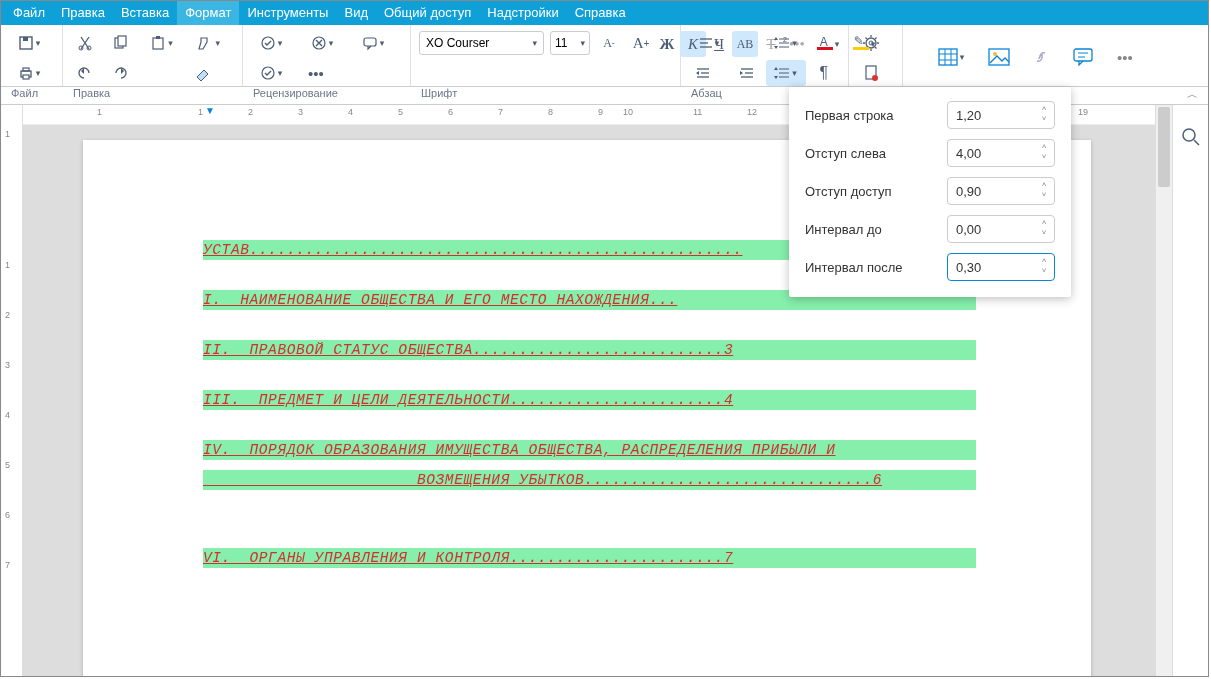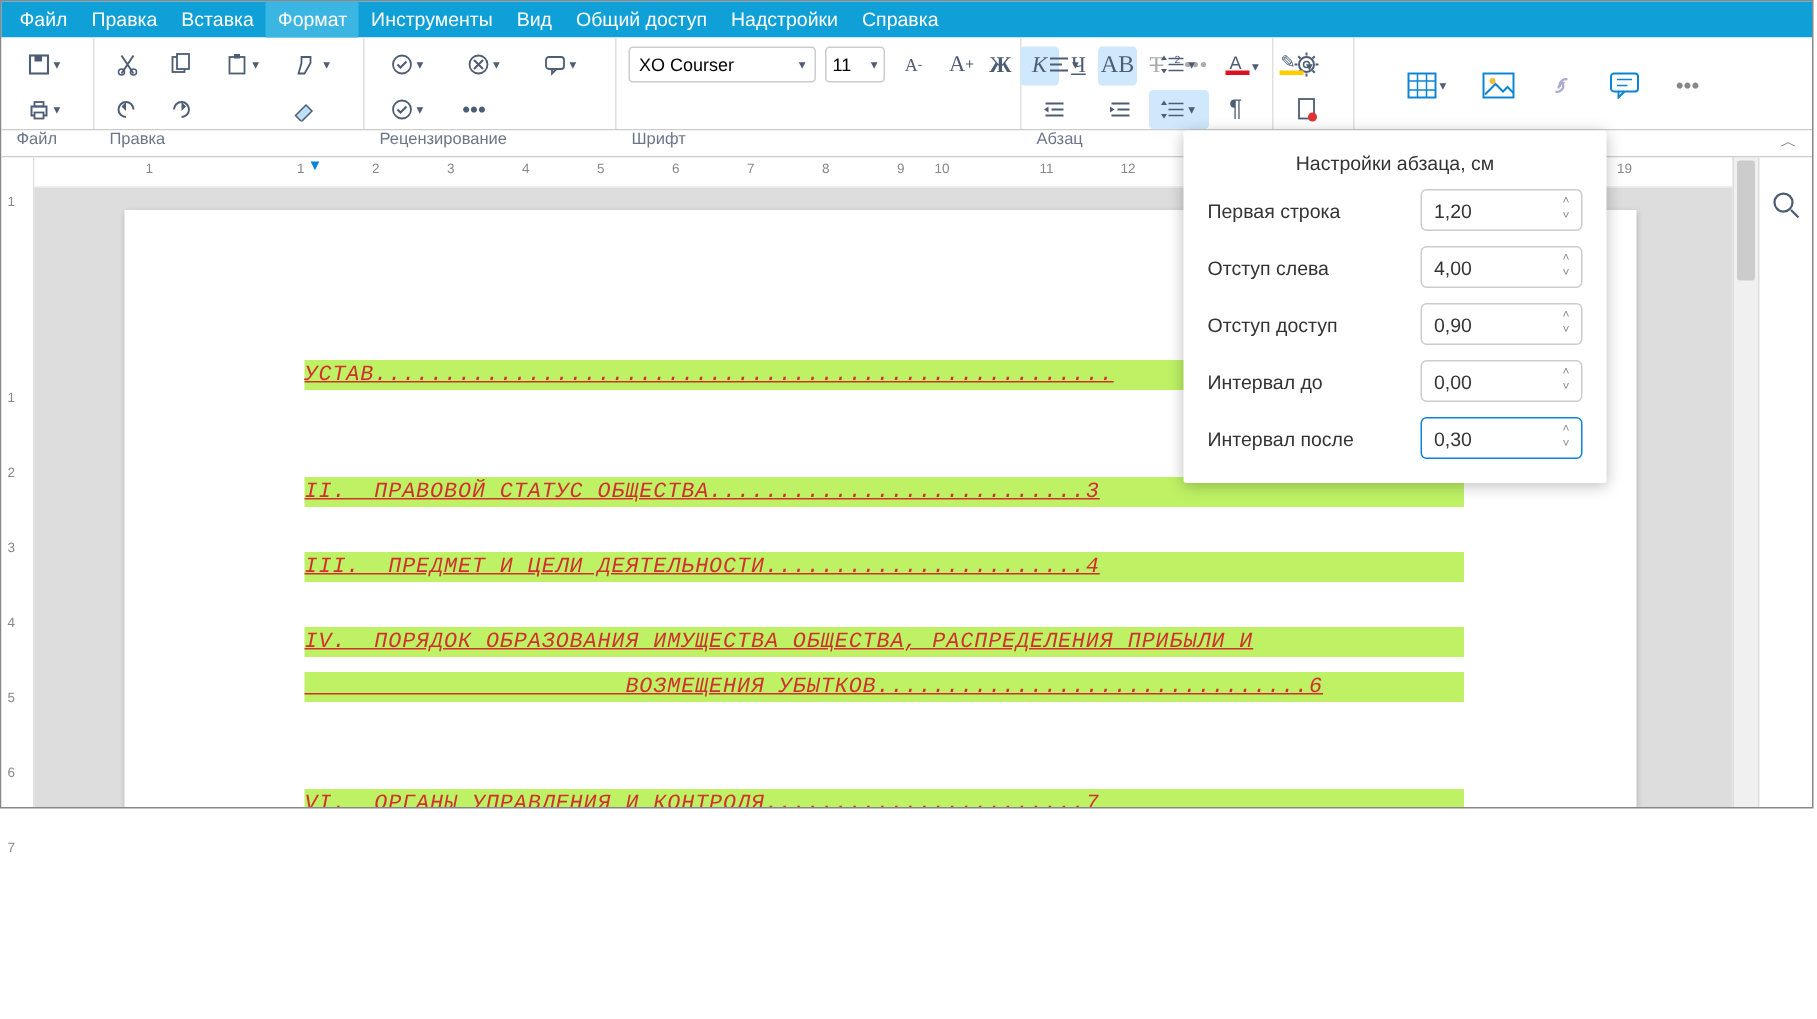--- a/index.html
+++ b/index.html
@@ -1,17 +1,17 @@
 <!DOCTYPE html>
 <html><head>
 <meta charset="utf-8">
 <style>
   * { margin: 0; padding: 0; box-sizing: border-box; font-family: "Segoe UI", Arial, sans-serif; }
   html, body { width: 1211px; height: 679px; overflow: hidden; background: #fff; }
-  .frame { width: 1209px; height: 539px; border: 1px solid #888; position: relative; }
+  .frame { width: 1209px; height: 677px; border: 1px solid #888; position: relative; }
   .menubar { height: 24px; background: #0ea0d6; display: flex; align-items: center; padding: 0 4px; color: #fff; font-size: 13px; }
   .menubar .item { padding: 0 8px; line-height: 24px; cursor: default; }
   .menubar .item.active { background: #3bb6e2; }
   .toolbar-row { height: 62px; display: flex; border-bottom: 1px solid #ccc; background: #fff; }
   .group { display: flex; flex-direction: column; border-right: 1px solid #e0e0e0; padding: 4px 8px 0 8px; }
   .group-icons { flex: 1; display: grid; grid-auto-flow: column; grid-template-rows: 28px 28px; gap: 2px 2px; align-items: center; }
   .ibtn { width: 28px; height: 26px; display: flex; align-items: center; justify-content: center; border-radius: 3px; font-size: 15px; color: #4d5d75; }
   .ibtn.dd { width: 40px; }
   .ibtn.active { background: #cfe8fb; }
   .caret { font-size: 9px; color: #4d5d75; margin-left: 2px; }
@@ -26,21 +26,21 @@
   .fbtn.italic { font-style: italic; }
   .fbtn.active { background: #cfe8fb; }
   .canvas-area { position: absolute; top: 104px; left: 0; right: 0; bottom: 0; display: flex; }
   .vruler { width: 22px; background: #fff; border-right: 1px solid #ddd; font-size: 9px; color: #888; position: relative; }
   .vruler .tick { position: absolute; left: 4px; }
   .main-col { flex: 1; display: flex; flex-direction: column; position: relative; }
   .hruler { height: 20px; background: #fff; font-size: 9px; color: #888; position: relative; border-bottom: 1px solid #eee; }
   .hruler .tick { position: absolute; top: 2px; }
   .page-scroll { flex: 1; background: #ddd; overflow: hidden; position: relative; }
   .page { position: absolute; left: 60px; top: 15px; width: 1008px; height: 1200px; background: #fff; box-shadow: 0 1px 4px rgba(0,0,0,0.2); padding: 100px 115px 0 120px; }
-  .docline { font-family: "Courier New", monospace; font-style: italic; color: #d13030; font-size: 14.5px; letter-spacing: 0.6px; text-decoration: underline; white-space: pre; margin-bottom: 2px; background: #bef264; padding: 2px 0; }
+  .docline { font-family: "Courier New", monospace; font-style: italic; color: #d13030; font-size: 14.5px; letter-spacing: 0.6px; text-decoration: underline; white-space: pre; margin-bottom: 2px; background: #86efac; padding: 2px 0; }
   .docline.spacer { background: transparent; height: 26px; }
   .scrollbar { width: 17px; background: #f0f0f0; border-left: 1px solid #ddd; position: relative; }
   .scrollbar .thumb { position: absolute; left: 2px; right: 2px; top: 2px; height: 80px; background: #ccc; border-radius: 2px; }
   .rightpanel { width: 36px; background: #fff; border-left: 1px solid #ddd; display: flex; flex-direction: column; align-items: center; padding-top: 22px; gap: 12px; color: #4d5d75; font-size: 18px; }
   .rightpanel .chev { font-size: 13px; position: absolute; top: -17px; right: 10px; }
   .popup { position: absolute; top: 86px; left: 788px; width: 282px; background: #fff; box-shadow: 0 2px 10px rgba(0,0,0,0.25); border-radius: 2px; padding: 14px 16px 16px 16px; font-size: 13px; color: #333; z-index: 20; }
   .popup-title { text-align: center; margin-bottom: 10px; color: #333; }
   .popup-row { display: flex; align-items: center; justify-content: space-between; margin-bottom: 10px; }
   .popup-row:last-child { margin-bottom: 0; }
   .spinbox { width: 108px; height: 28px; border: 1px solid #ccc; border-radius: 4px; display: flex; align-items: center; padding: 0 18px 0 8px; position: relative; font-size: 13px; }
@@ -183,21 +183,21 @@
               <span>11</span>
               <span class="caret">▾</span>
             </div>
         <div class="fbtn" style="font-size:12px">A<sup style="font-size:9px">-</sup></div>
         <div class="fbtn" style="font-size:15px">A<sup style="font-size:10px">+</sup></div>
       </div>
       <div class="font-buttons-row">
         <div class="fbtn bold">Ж</div>
         <div class="fbtn italic active">К</div>
         <div class="fbtn" style="text-decoration:underline">Ч</div>
-        <div class="fbtn active" style="font-size:16px">АВ</div>
+        <div class="fbtn active" style="font-size:12px">АВ</div>
         <div class="fbtn" style="text-decoration:line-through;color:#aaa">T</div>
         <div class="fbtn" style="color:#aaa">•••</div>
         <div class="fbtn dd" style="width:36px">
               <span class="underline-red">
                 <span style="position:absolute;top:-3px;left:3px;font-size:12px;color:#4d5d75">A</span>
               </span>
               <span class="caret">▾</span>
             </div>
         <div class="fbtn dd" style="width:36px">
               <span class="underline-yellow">
@@ -357,20 +357,21 @@
       <div class="tick" style="left:970px">17</div>
       <div class="tick" style="left:1020px">18</div>
       <div class="tick" style="left:1055px">19</div>
 
       <div style="position:absolute;left:182px;top:0;color:#0b84d6;font-size:10px">▼</div>
     </div>
     <div class="page-scroll">
       <div class="page">
         <div class="docline">УСТАВ.....................................................</div>
         <div class="docline spacer"></div>
+        <div class="docline">I.  НАИМЕНОВАНИЕ ОБЩЕСТВА И ЕГО МЕСТО НАХОЖДЕНИЯ...</div>
         <div class="docline spacer"></div>
         <div class="docline">II.  ПРАВОВОЙ СТАТУС ОБЩЕСТВА...........................3</div>
         <div class="docline spacer"></div>
         <div class="docline">III.  ПРЕДМЕТ И ЦЕЛИ ДЕЯТЕЛЬНОСТИ.......................4</div>
         <div class="docline spacer"></div>
         <div class="docline">IV.  ПОРЯДОК ОБРАЗОВАНИЯ ИМУЩЕСТВА ОБЩЕСТВА, РАСПРЕДЕЛЕНИЯ ПРИБЫЛИ И</div>
         <div class="docline spacer" style="height:6px"></div>
         <div class="docline">                       ВОЗМЕЩЕНИЯ УБЫТКОВ...............................6</div>
         <div class="docline spacer"></div>
         <div class="docline spacer"></div>
@@ -386,21 +387,20 @@
     <div>
           <svg width="20" height="20">
             <circle cx="8" cy="8" r="6" fill="none" stroke="#4d5d75" stroke-width="1.5"></circle>
             <line x1="13" y1="13" x2="18" y2="18" stroke="#4d5d75" stroke-width="1.5"></line>
           </svg>
         </div>
   </div>
 </div>
 
 <div class="popup">
-  <div class="popup-title">Настройки абзаца, см</div>
   <div class="popup-row">
     <span>Первая строка</span>
     <div class="spinbox">
           <span>1,20</span>
           <div class="spin">
             <span>˄</span>
             <span>˅</span>
           </div>
         </div>
   </div>

